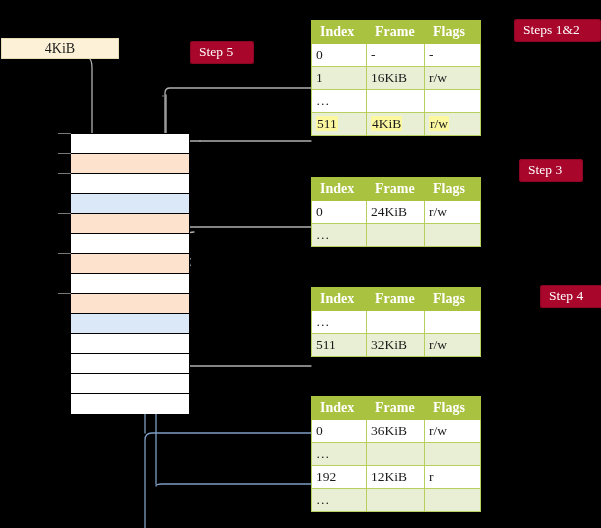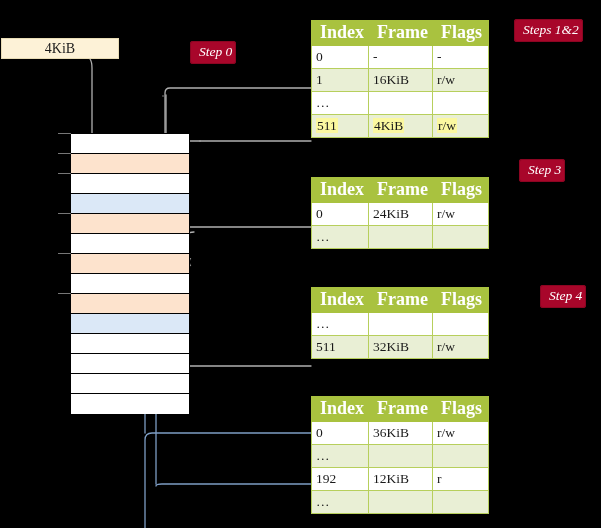--- a/index.html
+++ b/index.html
@@ -17,24 +17,23 @@
   .sizebox{
     position:absolute;left:1px;top:38px;width:118px;height:21px;
     background:#fdf2d7;border:1px solid #e8dcb5;
     display:flex;align-items:center;justify-content:center;
     font-size:14px;color:#1a1a1a;box-sizing:border-box;
   }
 
   
   .badge{
     position:absolute;background:#a8062a;color:#fff;
-    font-size:13.5px;line-height:1;padding:4px 4px 5px 9px;
+    font-size:13.5px;line-height:1;padding:4px 21px 5px 9px;
     border-radius:3px;white-space:nowrap;
     box-shadow:0 0 0 1px #8c0522 inset;
-    font-style:italic;
   }
   .badge-step0{left:190px;top:41px;}
   .badge-step12{left:514px;top:19px;}
   .badge-step3{left:519px;top:159px;text-align:right;}
   .badge-step4{left:540px;top:265px;margin-top:20px;}
 
   
   .memcol{
     position:absolute;left:70px;top:133px;width:120px;height:280px;
     border:1px solid #000;box-sizing:border-box;background:#fff;
@@ -54,21 +53,21 @@
     position:absolute;border-collapse:collapse;
     background:#fff;font-size:13.5px;
   }
   .ptable td,.ptable th{
     border:1px solid #b7cf5c;padding:1px 4px 2px 4px;
     height:23px;box-sizing:border-box;text-align:left;
     font-weight:normal;color:#1a1a1a;vertical-align:middle;
   }
   .ptable th{
     background:#a9c23f;color:#ffffff;font-weight:bold;
-    border:1px solid #a9c23f;font-size:18px;padding-left:8px;
+    border:1px solid #a9c23f;font-size:14px;padding-left:8px;
   }
   .ptable tr.alt td{background:#e9efd5;}
   .ptable tr.plain td{background:#ffffff;}
   .colw-idx{width:55px;}
   .colw-frm{width:58px;}
   .colw-flg{width:56px;margin-left:41px;}
   td .hlspan{background:#fbf8a0;padding:0 1px;}
 
   .t1{left:311px;top:20px;}
   .t2{left:311px;top:177px;}
@@ -137,21 +136,21 @@
     <g fill="none" stroke="#7d9dc4" stroke-width="1.3">
       <path d="M145,228 L145,213" marker-end="url(#ablue)"></path>
       <path d="M156,348 L156,333" marker-end="url(#ablue)"></path>
     </g>
   </svg>
 
   <div class="sizebox">
     <span>4KiB</span>
   </div>
 
-  <div class="badge badge-step0">Step 0</div>
+  <div class="badge badge-step0">Step 5</div>
   <div class="badge badge-step12">Steps 1&amp;2</div>
   <div class="badge badge-step3">Step 3</div>
   <div class="badge badge-step4">Step 4</div>
 
   <div class="memcol" id="memcol">
       <div class="memrow"></div>
       <div class="memrow orange"></div>
       <div class="memrow"></div>
       <div class="memrow blue"></div>
       <div class="memrow orange"></div>

